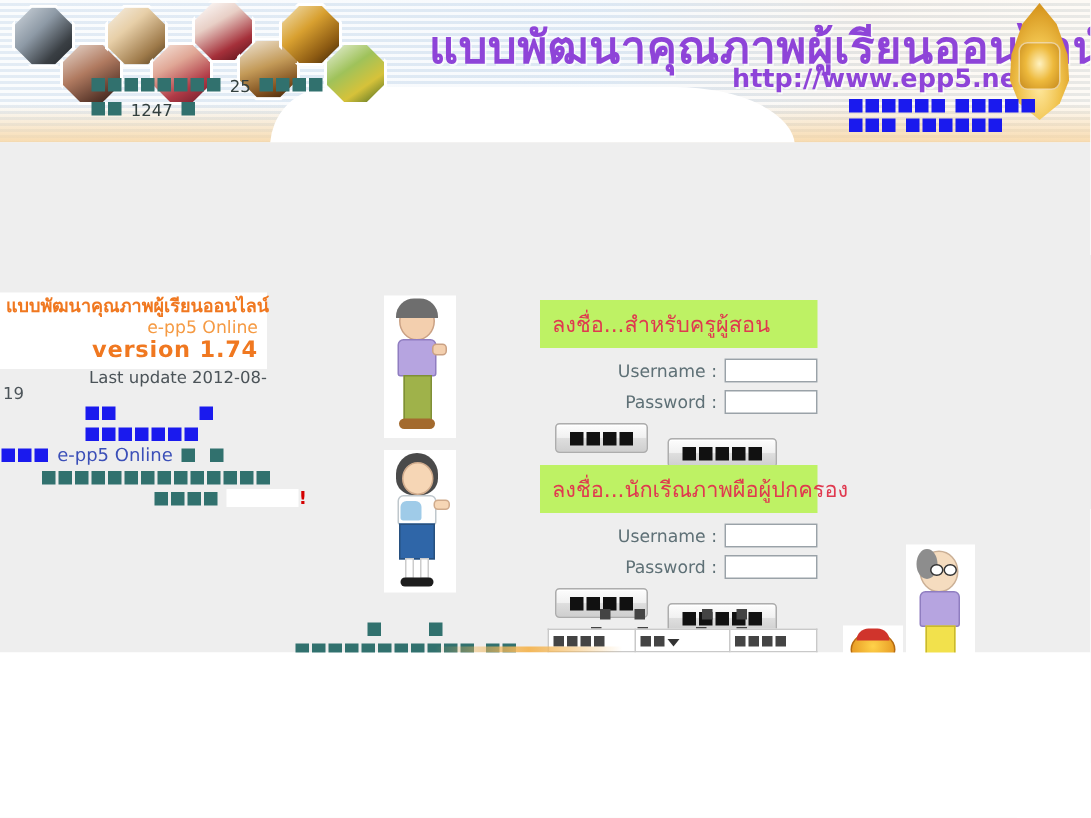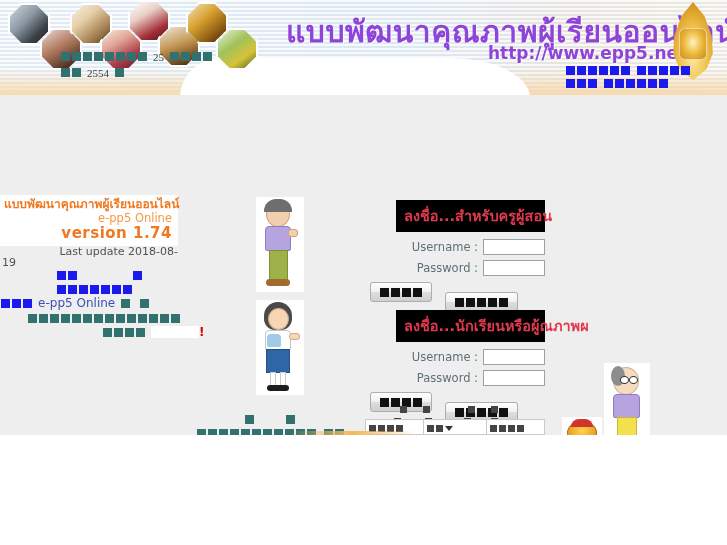--- a/index.html
+++ b/index.html
@@ -122,21 +122,21 @@
     position: absolute; left: 60px; top: 48px;
     width: 240px;
     line-height: 13px;
   }
   .banner-tofu-right {
     position: absolute; left: 565px; top: 62px;
     width: 170px;
     line-height: 13px;
     text-align: left;
   }
-  .yr { color: #33403f; font-size: 11px; vertical-align: -1px; font-family: Liberation Serif, serif; }
+  .yr { color: #33403f; font-size: 11px; vertical-align: -1px; }
 
   
   .body-area {
     position: relative;
     width: 727px; height: 340px;
     background: #eeeeee;
   }
   .content-bottom-glow {
     position: absolute; left: 290px; top: 336px; width: 125px; height: 4px;
     background: linear-gradient(to right, rgba(255,230,190,0), #f4b85a, rgba(255,230,190,0));
@@ -213,27 +213,26 @@
   .t-head { position:absolute; border-radius:50%; }
   .t-body { position:absolute; border-radius: 4px 4px 2px 2px; }
   .t-leg  { position:absolute; }
 
   
   .form-block { position: absolute; }
   .form-teacher { left: 360px; top: 105px; width: 185px; }
   .form-student { left: 360px; top: 215px; width: 185px; }
 
   .form-title {
-    background: #000000;
+    background: #bef264;
     color: #e0394f;
-    font-size: 14.5px; font-weight: bold;
+    font-size: 14.5px; font-weight: normal;
     padding: 4px 6px 5px 8px;
     white-space: nowrap;
     margin-bottom: 7px;
-    margin-left: 36px;
   }
   .field-row {
     display: flex; align-items: center; justify-content: flex-end;
     margin-bottom: 5px;
   }
   .field-label {
     color: #5e7076; font-size: 11.5px;
     margin-right: 5px;
   }
   .field-input {
@@ -345,40 +344,40 @@
 
     <div class="emblem">
       <div class="emblem-core"></div>
     </div>
 
     <div class="banner-tofu-left">
       <span class="tofu teal"></span><span class="tofu teal"></span><span class="tofu teal"></span><span class="tofu teal"></span><span class="tofu teal"></span><span class="tofu teal"></span><span class="tofu teal"></span><span class="tofu teal"></span>
       <span class="yr">25</span>
       <span class="tofu teal"></span><span class="tofu teal"></span><span class="tofu teal"></span><span class="tofu teal"></span><br>
       <span class="tofu teal"></span><span class="tofu teal"></span>
-      <span class="yr">2554</span>
+      <span class="yr">1247</span>
       <span class="tofu teal"></span>
     </div>
 
     <div class="banner-tofu-right">
       <span class="tofu blue"></span><span class="tofu blue"></span><span class="tofu blue"></span><span class="tofu blue"></span><span class="tofu blue"></span><span class="tofu blue"></span>
       <span class="tofu blue"></span><span class="tofu blue"></span><span class="tofu blue"></span><span class="tofu blue"></span><span class="tofu blue"></span><br>
       <span class="tofu blue"></span><span class="tofu blue"></span><span class="tofu blue"></span>
       <span class="tofu blue"></span><span class="tofu blue"></span><span class="tofu blue"></span><span class="tofu blue"></span><span class="tofu blue"></span><span class="tofu blue"></span>
     </div>
   </div>
 
   <div class="body-area">
 
     <div class="version-card">
       <div class="vc-thai">แบบพัฒนาคุณภาพผู้เรียนออนไลน์</div>
       <div class="vc-sub">e-pp5 Online</div>
       <div class="vc-ver">version 1.74</div>
     </div>
-    <div class="last-update">Last update 2018-08-</div>
+    <div class="last-update">Last update 2012-08-</div>
     <div class="last-update-2">19</div>
 
     <div class="left-nav">
       <div class="ln-row" style="padding-left:56px;">
         <span class="tofu blue"></span><span class="tofu blue"></span>
         <span style="display:inline-block;width:44px;"></span>
         <span class="tofu blue"></span>
       </div>
       <div class="ln-row" style="padding-left:56px;">
         <span class="tofu blue"></span><span class="tofu blue"></span><span class="tofu blue"></span><span class="tofu blue"></span><span class="tofu blue"></span><span class="tofu blue"></span><span class="tofu blue"></span>
@@ -448,21 +447,21 @@
         <div class="ui-btn btn-login-t">
           <span class="tofu btn"></span><span class="tofu btn"></span><span class="tofu btn"></span><span class="tofu btn"></span>
         </div>
         <div class="ui-btn btn-reg-t">
           <span class="tofu btn"></span><span class="tofu btn"></span><span class="tofu btn"></span><span class="tofu btn"></span><span class="tofu btn"></span>
         </div>
       </div>
     </div>
 
     <div class="form-block form-student">
-      <div class="form-title">ลงชื่อ...นักเรียนหรือผู้ณภาพผ</div>
+      <div class="form-title">ลงชื่อ...นักเรีณภาพผือผู้ปกครอง</div>
       <div class="field-row">
         <span class="field-label">Username :</span>
         <input class="field-input" type="text" value="" style="">
       </div>
       <div class="field-row">
         <span class="field-label">Password :</span>
         <input class="field-input" type="password" value="" style="">
       </div>
       <div class="btn-row">
         <div class="ui-btn btn-login-s">

